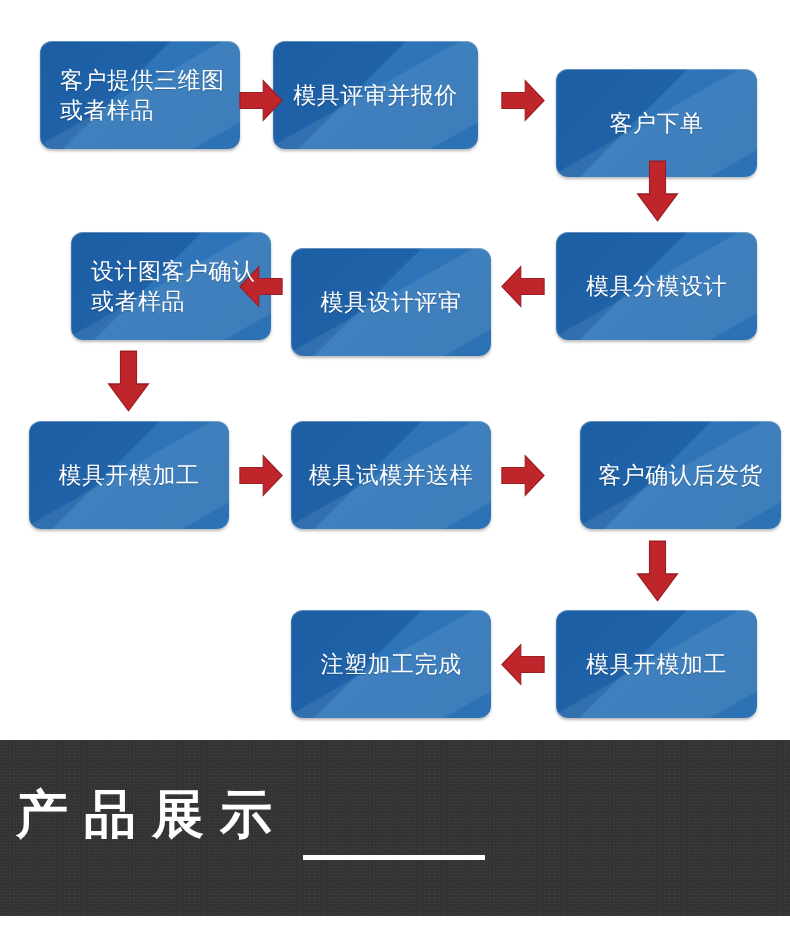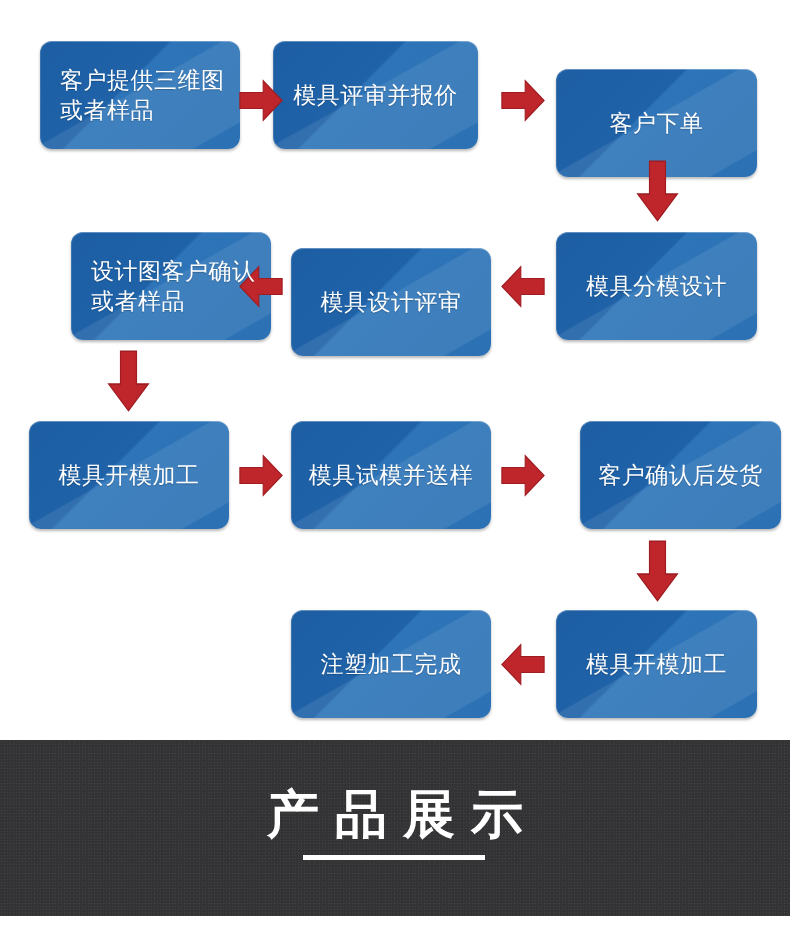--- a/index.html
+++ b/index.html
@@ -98,21 +98,20 @@
       radial-gradient(rgba(255,255,255,0.06) 0.5px, transparent 0.6px);
     background-size: 3px 3px, 4px 4px, 5px 5px;
     background-position: 0 0, 1px 2px, 2px 1px;
     pointer-events: none;
   }
   #banner-title {
     position: absolute;
     left: 0;
     top: 48px;
     width: 790px;
-    text-align: center;
     color: #ffffff;
     font-size: 52px;
     font-weight: bold;
     letter-spacing: 16px;
     text-indent: 16px;
     line-height: 1;
     z-index: 2;
   }
   #banner-rule {
     position: absolute;

